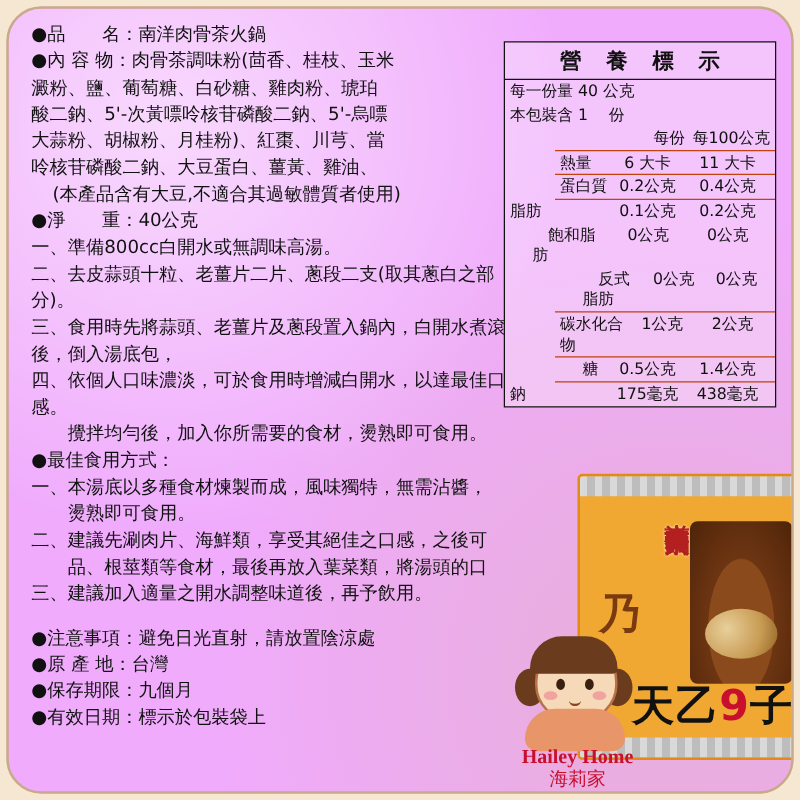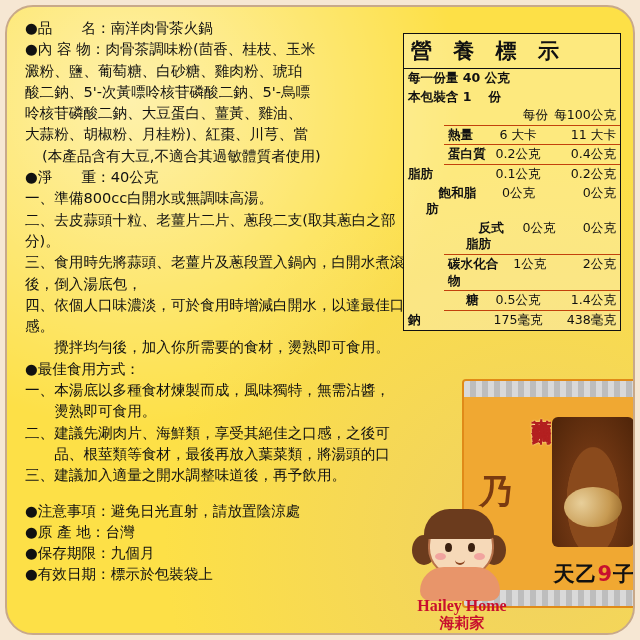--- a/index.html
+++ b/index.html
@@ -6,21 +6,21 @@
   body{
     width:640px;height:640px;
     background:#f6e7d3;
     font-family:"DejaVu Sans","Liberation Sans",sans-serif;
     position:relative;overflow:hidden;
   }
   
   #frame{
     position:absolute;left:5px;top:5px;width:630px;height:630px;
     border:2px solid #c8a98a;border-radius:28px;
-    background:#fde047;
+    background:#f0abfc;
     box-sizing:border-box;
     overflow:hidden;
   }
   
   #frame:before{
     content:"";position:absolute;inset:0;
     background:
       radial-gradient(circle at 20% 15%, rgba(255,255,255,.55), rgba(255,255,255,0) 45%),
       radial-gradient(circle at 85% 85%, rgba(214,180,148,.35), rgba(255,255,255,0) 50%);
     pointer-events:none;
@@ -33,31 +33,31 @@
   .indent{padding-left:17px;text-indent:0;}
 
   
   #nutrition{
     position:absolute;left:396px;top:26px;width:218px;
     border:1.6px solid #111;background:rgba(255,255,255,.30);
     box-sizing:border-box;
     font-size:12.6px;color:#111;
   }
   #nutrition .nt-title{
-    text-align:left;font-size:21px;font-weight:bold;
+    text-align:center;font-size:17px;font-weight:bold;
     letter-spacing:7px;padding:3px 0 3px 7px;
     border-bottom:1.4px solid #111;
   }
   #nutrition .nt-row{
     display:flex;padding:1px 4px;line-height:1.32;
   }
   #nutrition .nt-row.bordered{border-bottom:1px solid #c2410c;margin-left:40px;}
-  #nutrition .nt-row .lbl{flex:1 1 auto;font-weight:bold;}
+  #nutrition .nt-row .lbl{flex:1 1 auto;}
   #nutrition .nt-row .v1{width:60px;text-align:center;}
-  #nutrition .nt-row .v2{width:68px;text-align:right;}
+  #nutrition .nt-row .v2{width:68px;text-align:center;}
   #nutrition .nt-head .v1,#nutrition .nt-head .v2{text-align:right;}
   #nutrition .sub{padding-left:18px;}
 
   
   #photo{
     position:absolute;left:455px;top:372px;width:175px;height:260px;
   }
   #photo .pkg{
     position:absolute;left:0;top:0;width:175px;height:225px;
     background:#f0a832;
@@ -93,21 +93,21 @@
       radial-gradient(ellipse at 50% 65%, #8a4a1c 0 45%, #6d3512 46%, #4e2409 100%);
     overflow:hidden;
   }
   #photo .pkg .bowl:after{
     content:"";position:absolute;left:12px;top:70px;width:58px;height:40px;
     border-radius:50%;
     background:radial-gradient(circle at 30% 40%,#e8cf9a,#c79a52 60%,#8d5e22 100%);
   }
   #photo .pkg .brand{
     position:absolute;right:4px;bottom:18px;
-    font-size:21px;font-weight:bold;color:#111;letter-spacing:1px;margin-left:21px;
+    font-size:34px;font-weight:bold;color:#111;letter-spacing:1px;margin-left:21px;
   }
   #photo .pkg .brand .red{color:#c8102e;}
   #photo .logo{
     position:absolute;left:-60px;top:130px;width:120px;height:120px;
   }
   #photo .logo .face{
     position:absolute;left:26px;top:4px;width:62px;height:60px;
     background:#f6d9b8;border-radius:50% 50% 45% 45%;
     border:2px solid #b8724a;
   }
@@ -138,37 +138,37 @@
     position:absolute;left:18px;top:58px;width:80px;height:34px;
     background:#e8956a;border-radius:24px 24px 10px 10px;
   }
   #photo .logo .en{
     position:absolute;left:-4px;top:88px;width:128px;text-align:center;
     font-size:16px;font-weight:bold;color:#c8102e;
     font-family:"Liberation Serif",serif;
   }
   #photo .logo .cn{
     position:absolute;left:-4px;top:105px;width:128px;text-align:center;
-    font-size:15px;font-weight:bold;color:#c8102e;
+    font-size:15px;font-weight:normal;color:#c8102e;
   }
 </style>
 </head>
 <body>
 
 <div id="frame">
 
   <div class="body-text">
 
     <span class="line"><span>●品　　名：</span><span>南洋肉骨茶火鍋</span></span>
 
     <span class="line"><span>●內 容 物：</span><span>肉骨茶調味粉(茴香、桂枝、玉米</span></span>
     <span class="line">澱粉、鹽、葡萄糖、白砂糖、雞肉粉、琥珀</span>
     <span class="line">酸二鈉、5'-次黃嘌呤核苷磷酸二鈉、5'-烏嘌</span>
+    <span class="line">大蒜粉、胡椒粉、月桂粉)、紅棗、川芎、當</span>
     <span class="line">呤核苷磷酸二鈉、大豆蛋白、薑黃、雞油、</span>
-    <span class="line">大蒜粉、胡椒粉、月桂粉)、紅棗、川芎、當</span>
     <span class="line indent">(本產品含有大豆,不適合其過敏體質者使用)</span>
 
     <span class="line"><span>●淨　　重：</span><span>40公克</span></span>
 
     <span class="line">一、準備800cc白開水或無調味高湯。</span>
     <span class="line">二、去皮蒜頭十粒、老薑片二片、蔥段二支(取其蔥白之部分)。</span>
     <span class="line">三、食用時先將蒜頭、老薑片及蔥段置入鍋內，白開水煮滾後，倒入湯底包，</span>
     <span class="line">四、依個人口味濃淡，可於食用時增減白開水，以達最佳口感。</span>
     <span class="line">　　攪拌均勻後，加入你所需要的食材，燙熟即可食用。</span>
 

